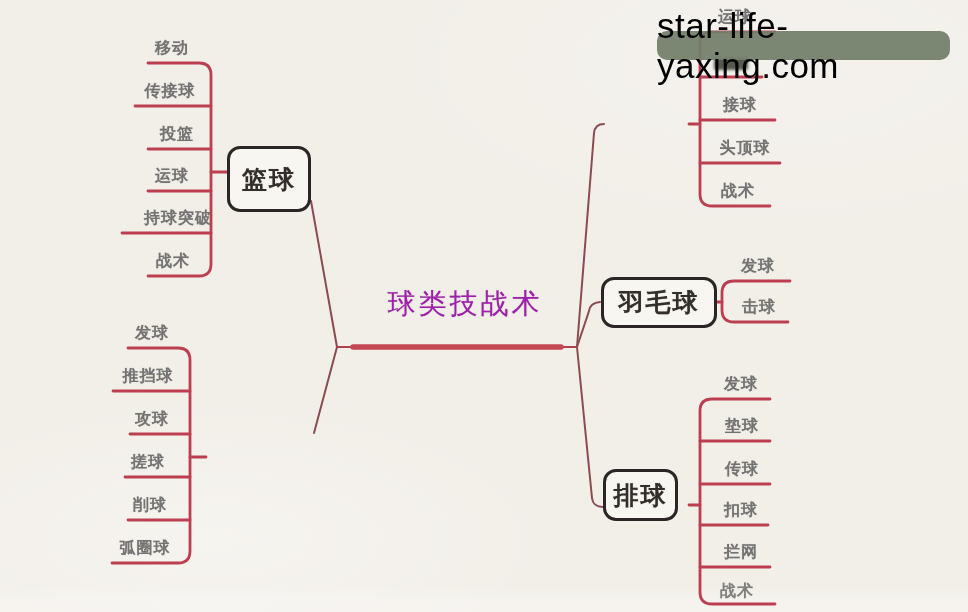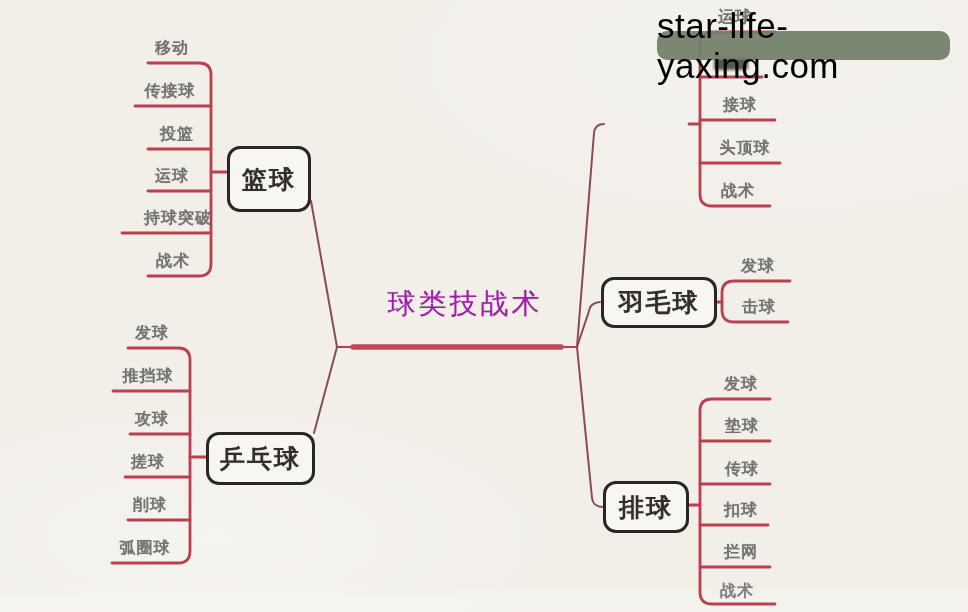--- a/index.html
+++ b/index.html
@@ -143,23 +143,22 @@
       <path d="M 700 484 H 770"></path>
       <path d="M 700 525 H 768"></path>
       <path d="M 700 567 H 770"></path>
       <path d="M 689 505 H 700"></path>
     </g>
   </svg>
 
   <div class="center-title" style="left:465px; top:323px">球类技战术</div>
 
   <div class="node" style="left:227px; top:146px; width:84px; height:66px">篮球</div>
-  <div class="node" style="left:206px; top:432px; width:109px; height:53px">乒乓球</div>
   <div class="node" style="left:601px; top:277px; width:116px; height:51px">羽毛球</div>
-  <div class="node" style="left:603px; top:481px; width:86px; height:52px">排球</div>
+  <div class="node" style="left:603px; top:469px; width:75px; height:52px">排球</div>
 
   <div class="leaf" style="left:172px; top:59px">移动</div>
   <div class="leaf" style="left:170px; top:102px">传接球</div>
   <div class="leaf" style="left:177px; top:145px">投篮</div>
   <div class="leaf" style="left:172px; top:187px">运球</div>
   <div class="leaf" style="left:178px; top:229px">持球突破</div>
   <div class="leaf" style="left:173px; top:272px">战术</div>
 
   <div class="leaf" style="left:152px; top:344px">发球</div>
   <div class="leaf" style="left:148px; top:387px">推挡球</div>

